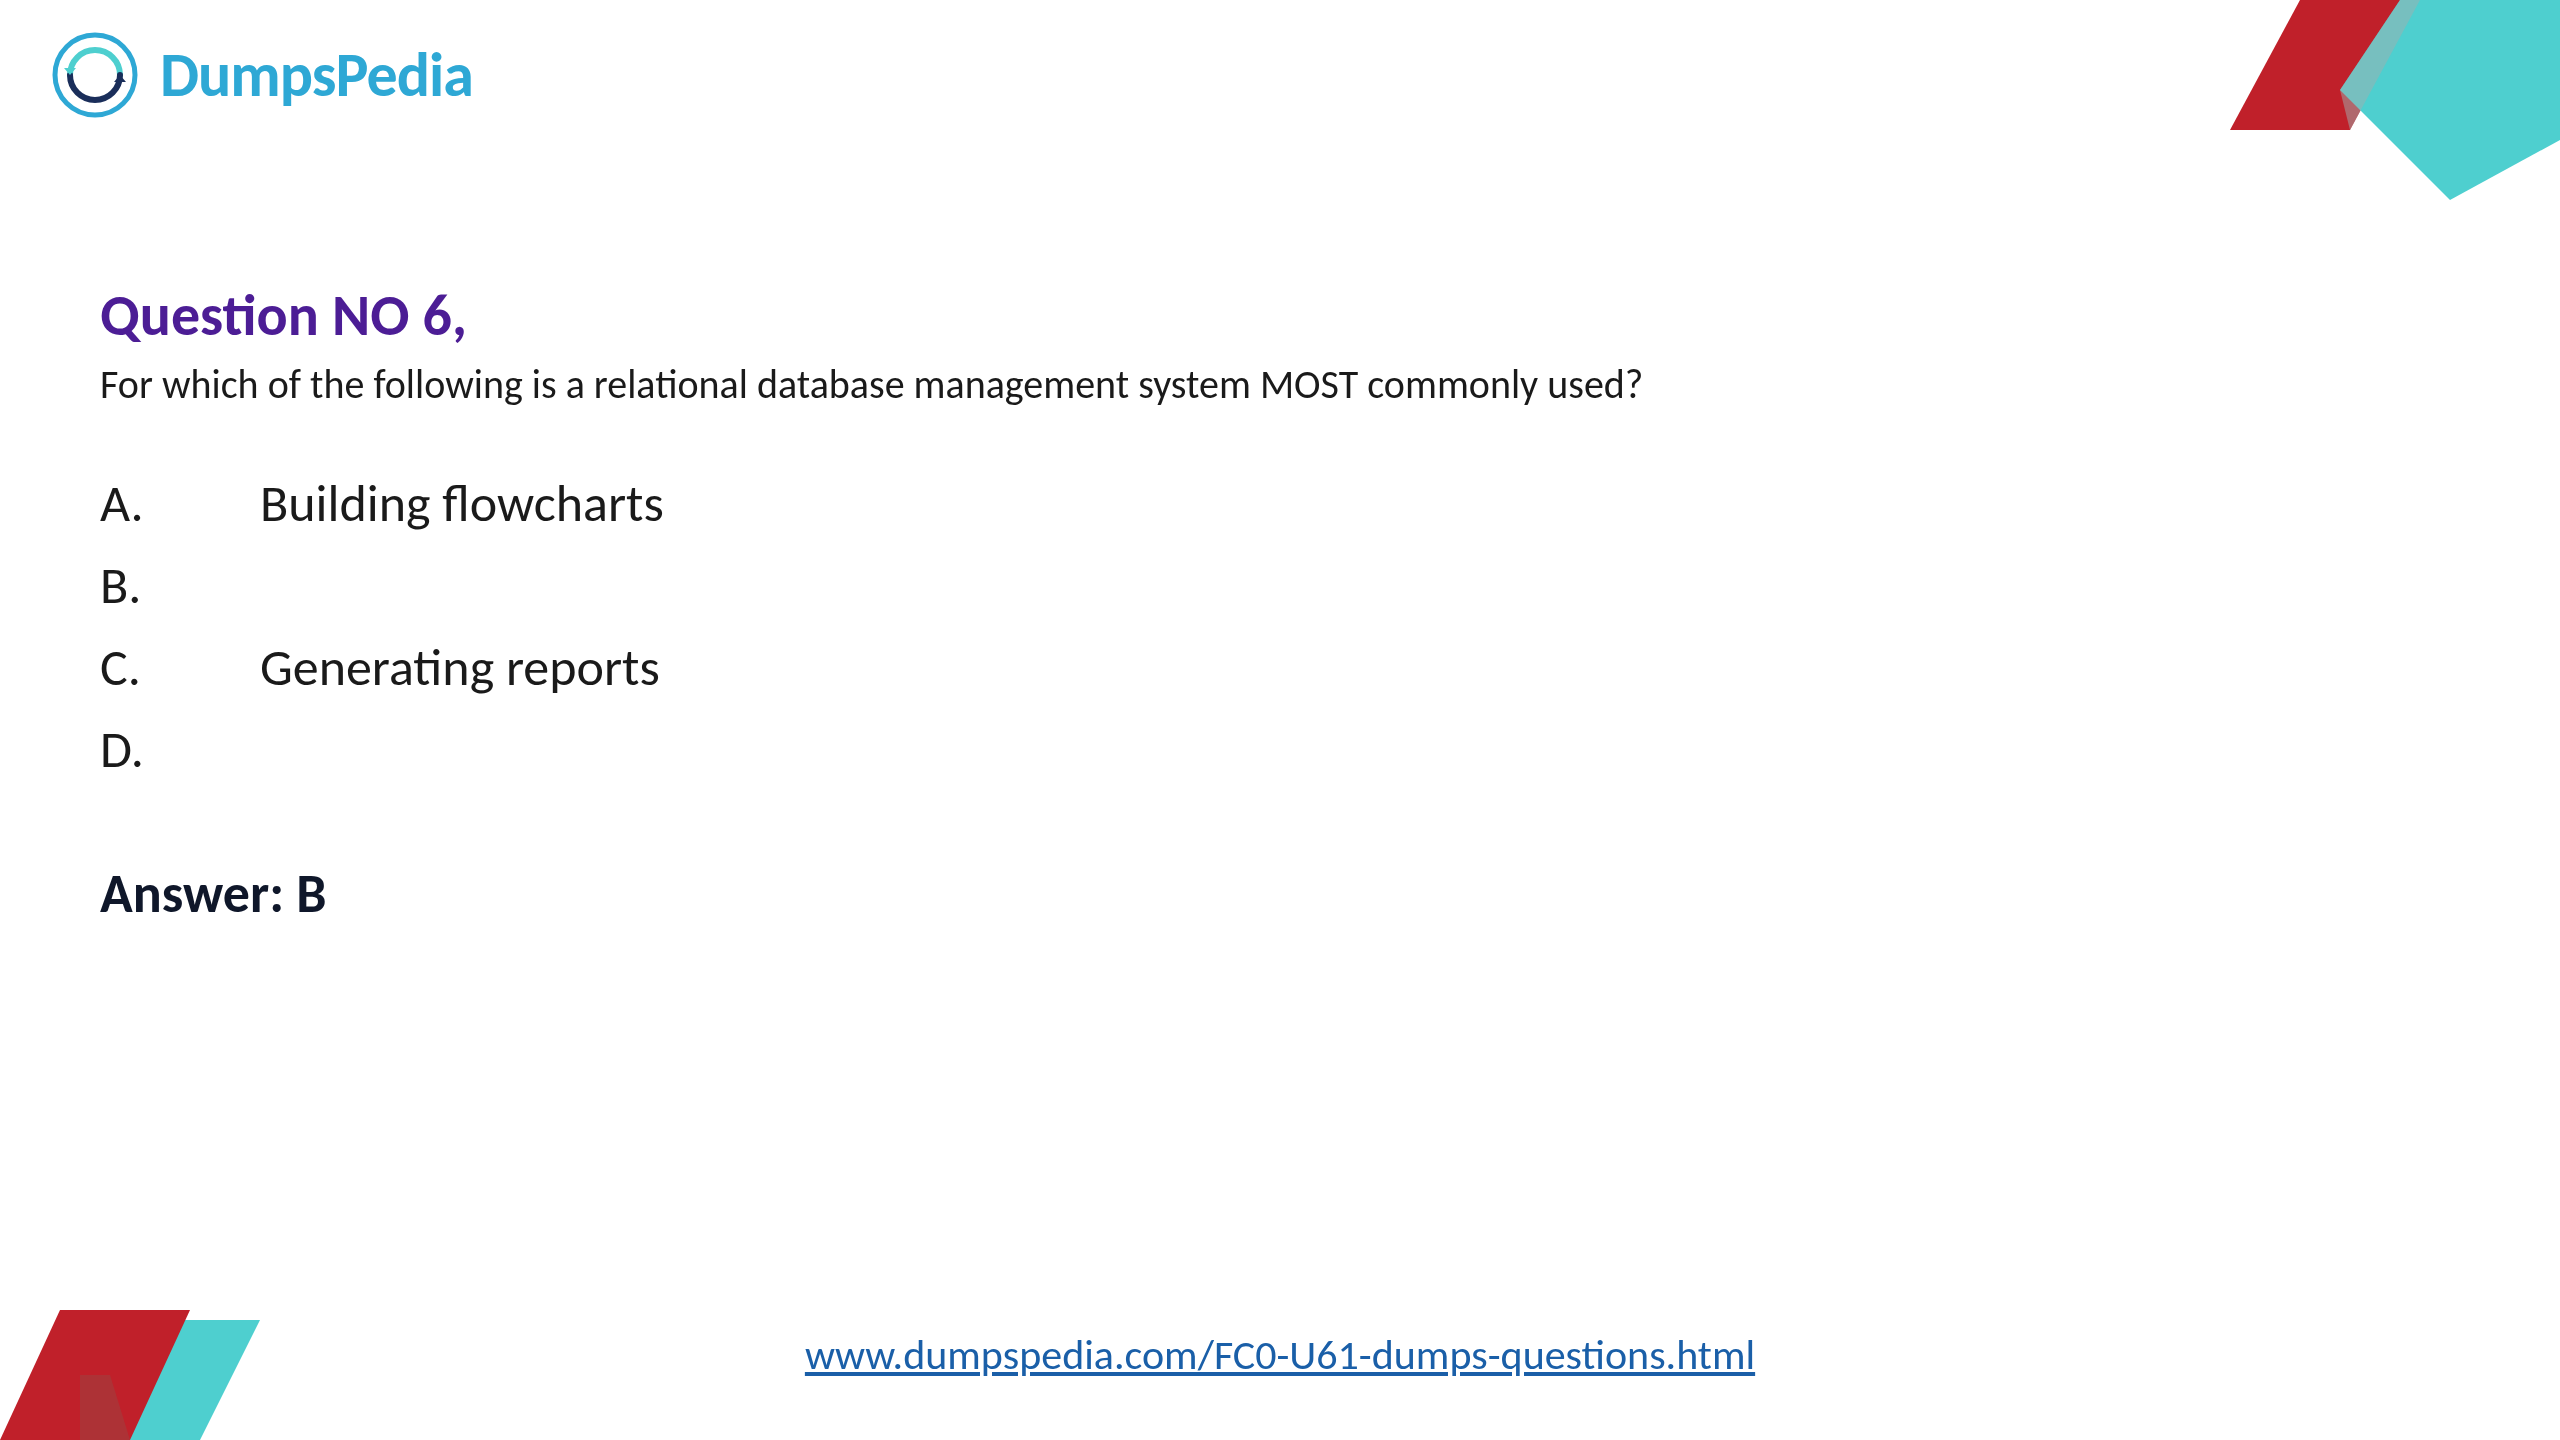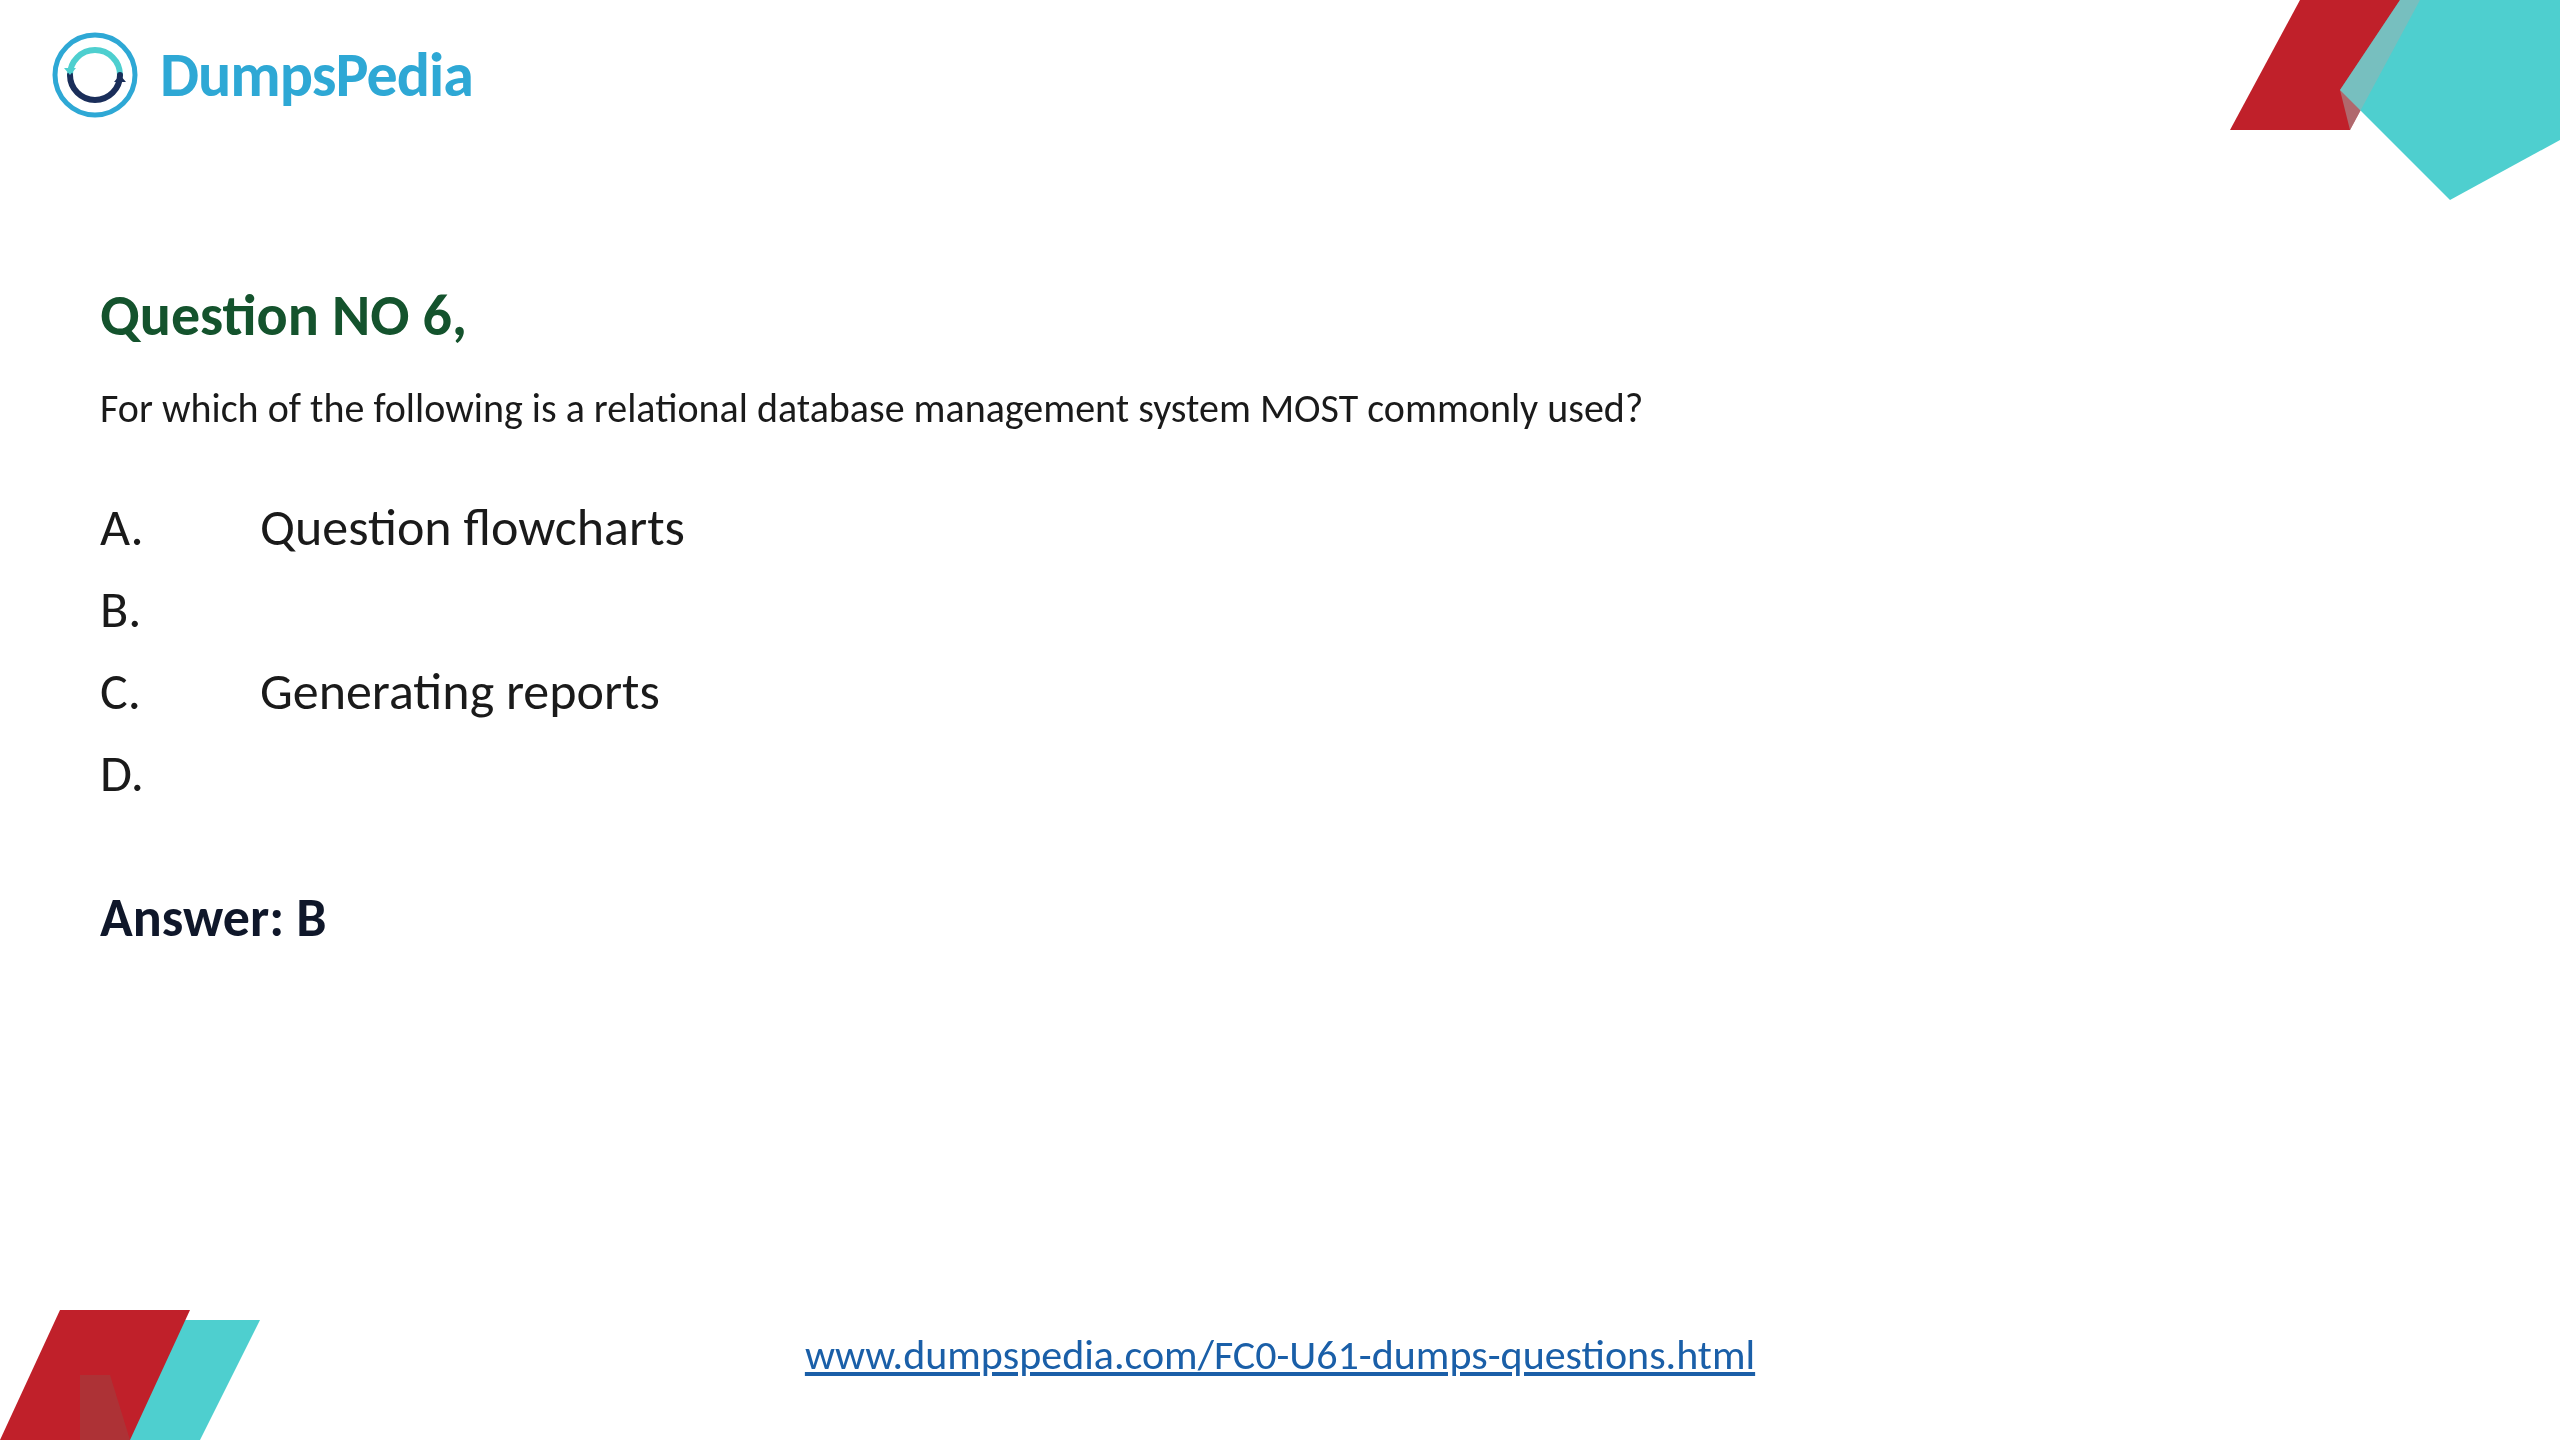--- a/index.html
+++ b/index.html
@@ -80,22 +80,22 @@
     .content {
       position: absolute;
       top: 280px;
       left: 100px;
       right: 200px;
     }
 
     .question-number {
       font-size: 58px;
       font-weight: 700;
-      color: #14532d;
-      margin-bottom: 32px;
+      color: #4c1d95;
+      margin-bottom: 8px;
     }
 
     .question-text {
       font-size: 40px;
       font-weight: 400;
       color: #1a1a1a;
       margin-bottom: 60px;
       line-height: 1.3;
     }
 
@@ -184,21 +184,21 @@
   </div>
 </div>
 
 <div class="content">
   <div class="question-number">Question NO 6,</div>
   <div class="question-text">For which of the following is a relational database management system MOST commonly used?</div>
 
   <ul class="options">
     <li class="option-item">
       <span class="option-letter">A.</span>
-      <span class="option-text">Question flowcharts</span>
+      <span class="option-text">Building flowcharts</span>
     </li>
     <li class="option-item">
       <span class="option-letter">B.</span>
     </li>
     <li class="option-item">
       <span class="option-letter">C.</span>
       <span class="option-text">Generating reports</span>
     </li>
     <li class="option-item">
       <span class="option-letter">D.</span>

